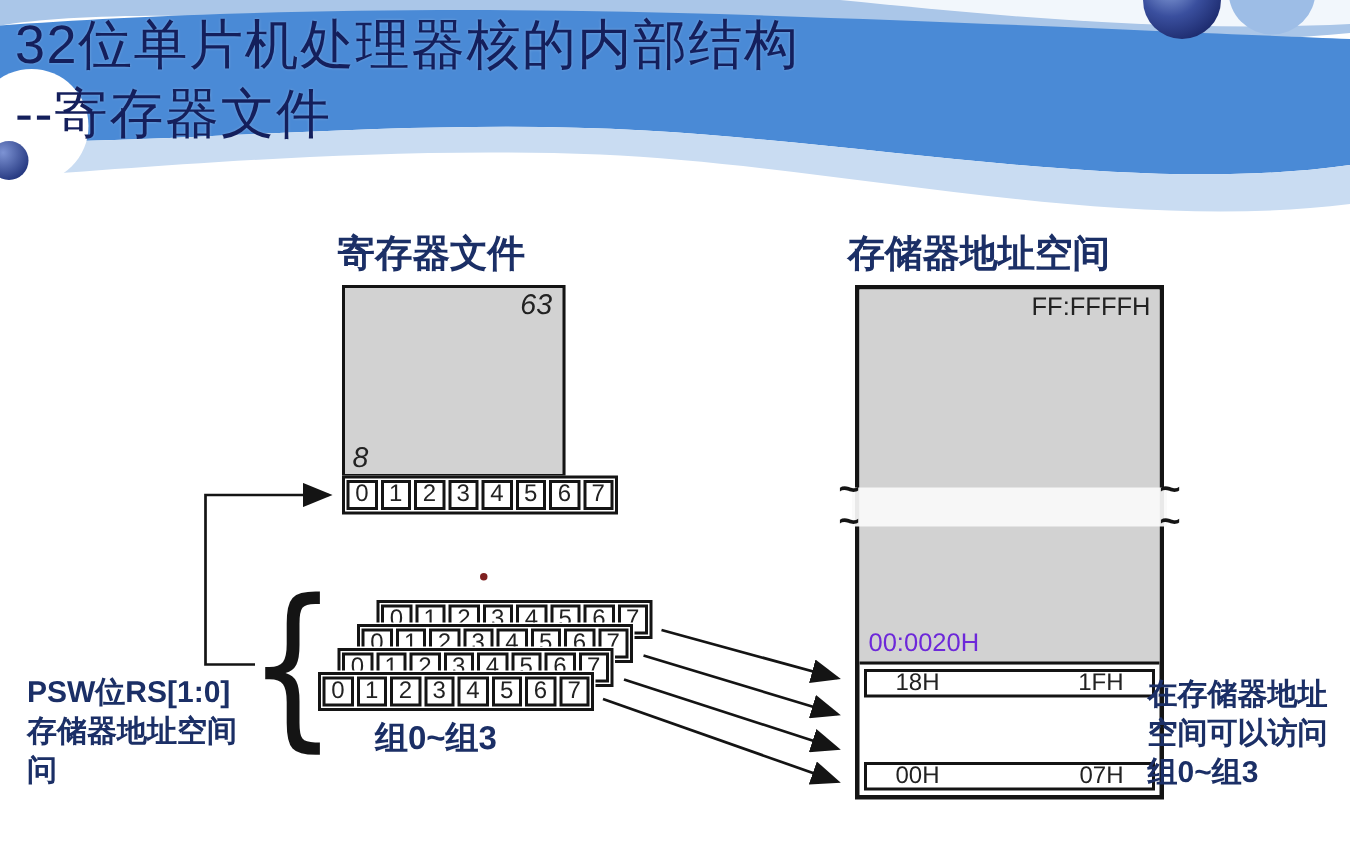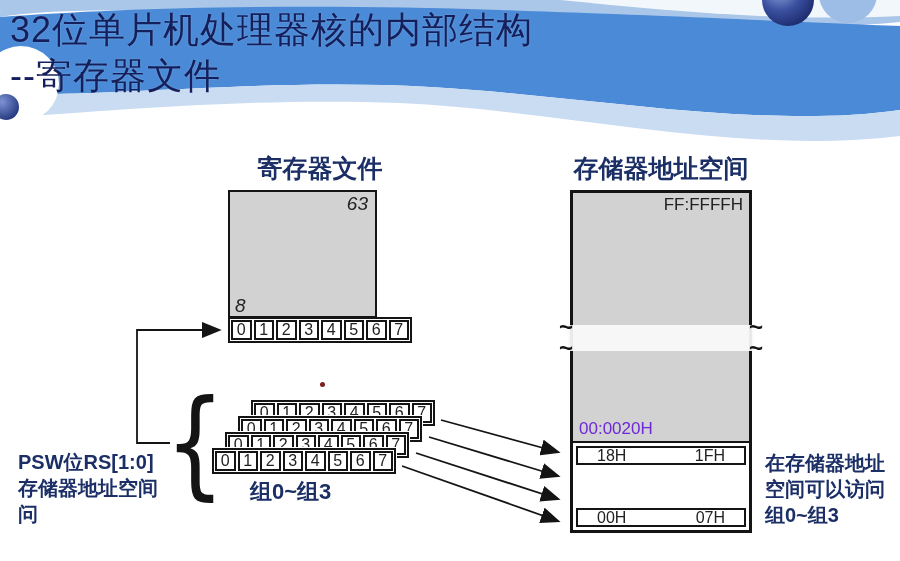--- a/index.html
+++ b/index.html
@@ -10,21 +10,21 @@
   
   #header-art { position:absolute; top:0; left:0; width:900px; height:155px; }
   .title-line { position:absolute; left:10px; color:#141f5c; font-weight:normal;
                 font-size:36px; letter-spacing:1px; white-space:nowrap;
                 text-shadow:0 0 2px rgba(255,255,255,0.25); }
   #title-line1 { top:6px; }
   #title-line2 { top:52px; }
 
   
   .diagram-label { position:absolute; color:#1b2f66; font-weight:bold; font-size:25px;
-                   text-align:center; white-space:nowrap; }
+                   text-align:left; white-space:nowrap; }
   .note { position:absolute; color:#1b2f66; font-weight:bold; font-size:20px; line-height:1.3; }
   .note div { white-space:nowrap; }
 
   
   #regfile-box { position:absolute; left:228px; top:190px; width:149px; height:128px;
                  background:#d2d2d2; border:2px solid #141414;font-style:italic; }
   #regfile-top-val { position:absolute; top:1px; right:7px; font-size:19px; color:#222; }
   #regfile-bottom-val { position:absolute; bottom:-1px; left:5px; font-size:19px; color:#222; }
 
   .cell-row { position:absolute; width:184px; height:26px; background:#fff;
@@ -43,21 +43,21 @@
   #group-row-0 { left:212px; top:448px; z-index:40; }
   #groups-label { left:250px; top:477px; font-size:22px; }
 
   #brace { position:absolute; left:160px; top:378px; width:50px; height:130px;
            font-family:"DejaVu Sans",sans-serif; font-size:118px; line-height:130px;
            color:#141414; transform:scaleX(0.8); }
   #red-dot { position:absolute; left:320px; top:382px; width:5px; height:5px;
              border-radius:50%; background:#7e2020; }
 
   
-  #memory-box { position:absolute; left:570px; top:190px; width:182px; height:343px;
+  #memory-box { position:absolute; left:570px; top:190px; width:206px; height:343px;
                 background:#fff; border:3px solid #141414; }
   #memory-gray { position:absolute; top:0; left:0; right:0; height:250px;
                  background:#d2d2d2; border-bottom:2px solid #141414; }
   #memory-top-addr { position:absolute; top:2px; right:6px; font-size:17px; color:#222; }
   #memory-bottom-addr { position:absolute; bottom:2px; left:6px; font-size:17px; color:#6d28d9; }
   #memory-break-band { position:absolute; top:132px; left:-5px; right:-5px; height:26px;
                        background:rgba(250,250,250,0.93); }
   .tilde { position:absolute; font-size:24px; font-weight:bold; color:#141414; line-height:1; }
   #memory-rows { position:absolute; left:3px; right:3px; top:253px; bottom:3px;
                  display:flex; flex-direction:column; justify-content:space-between; }

